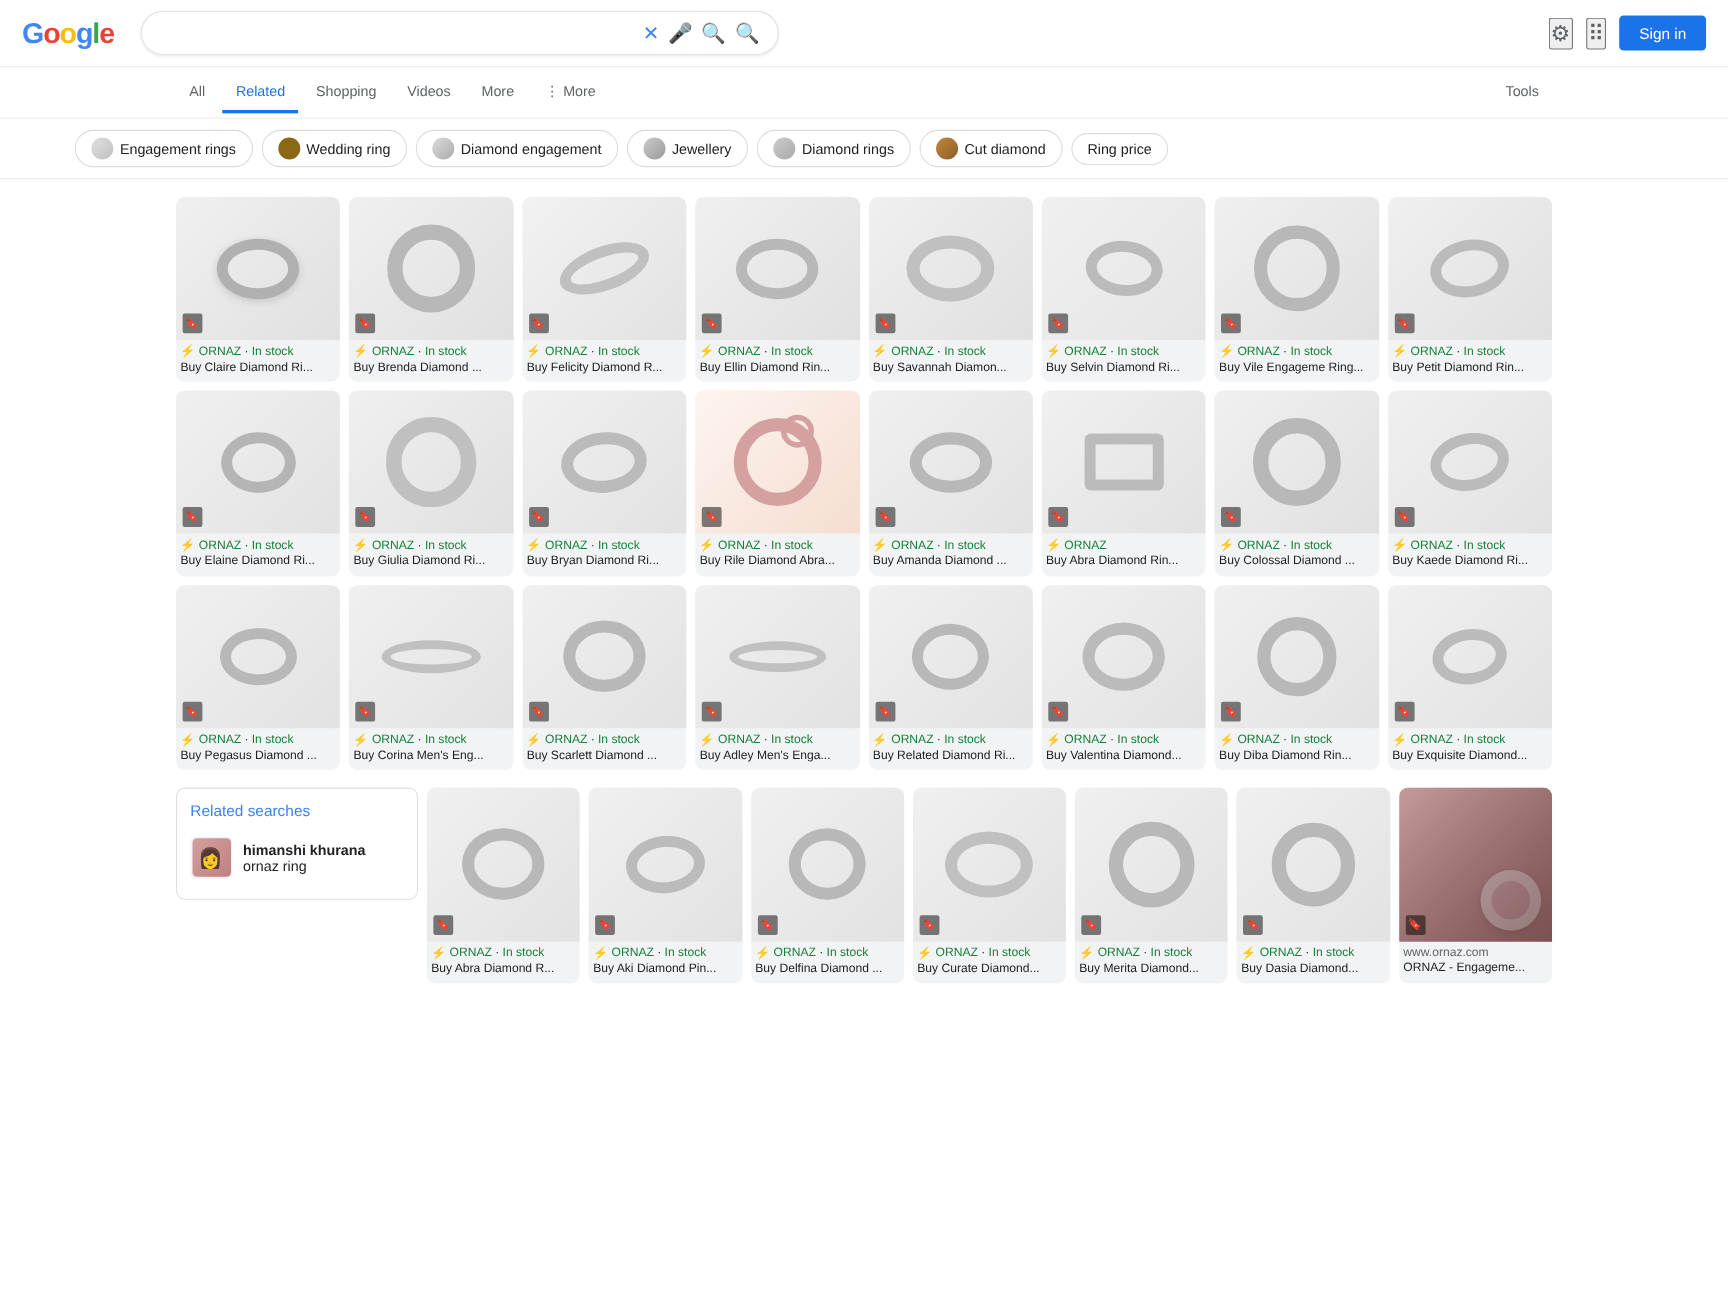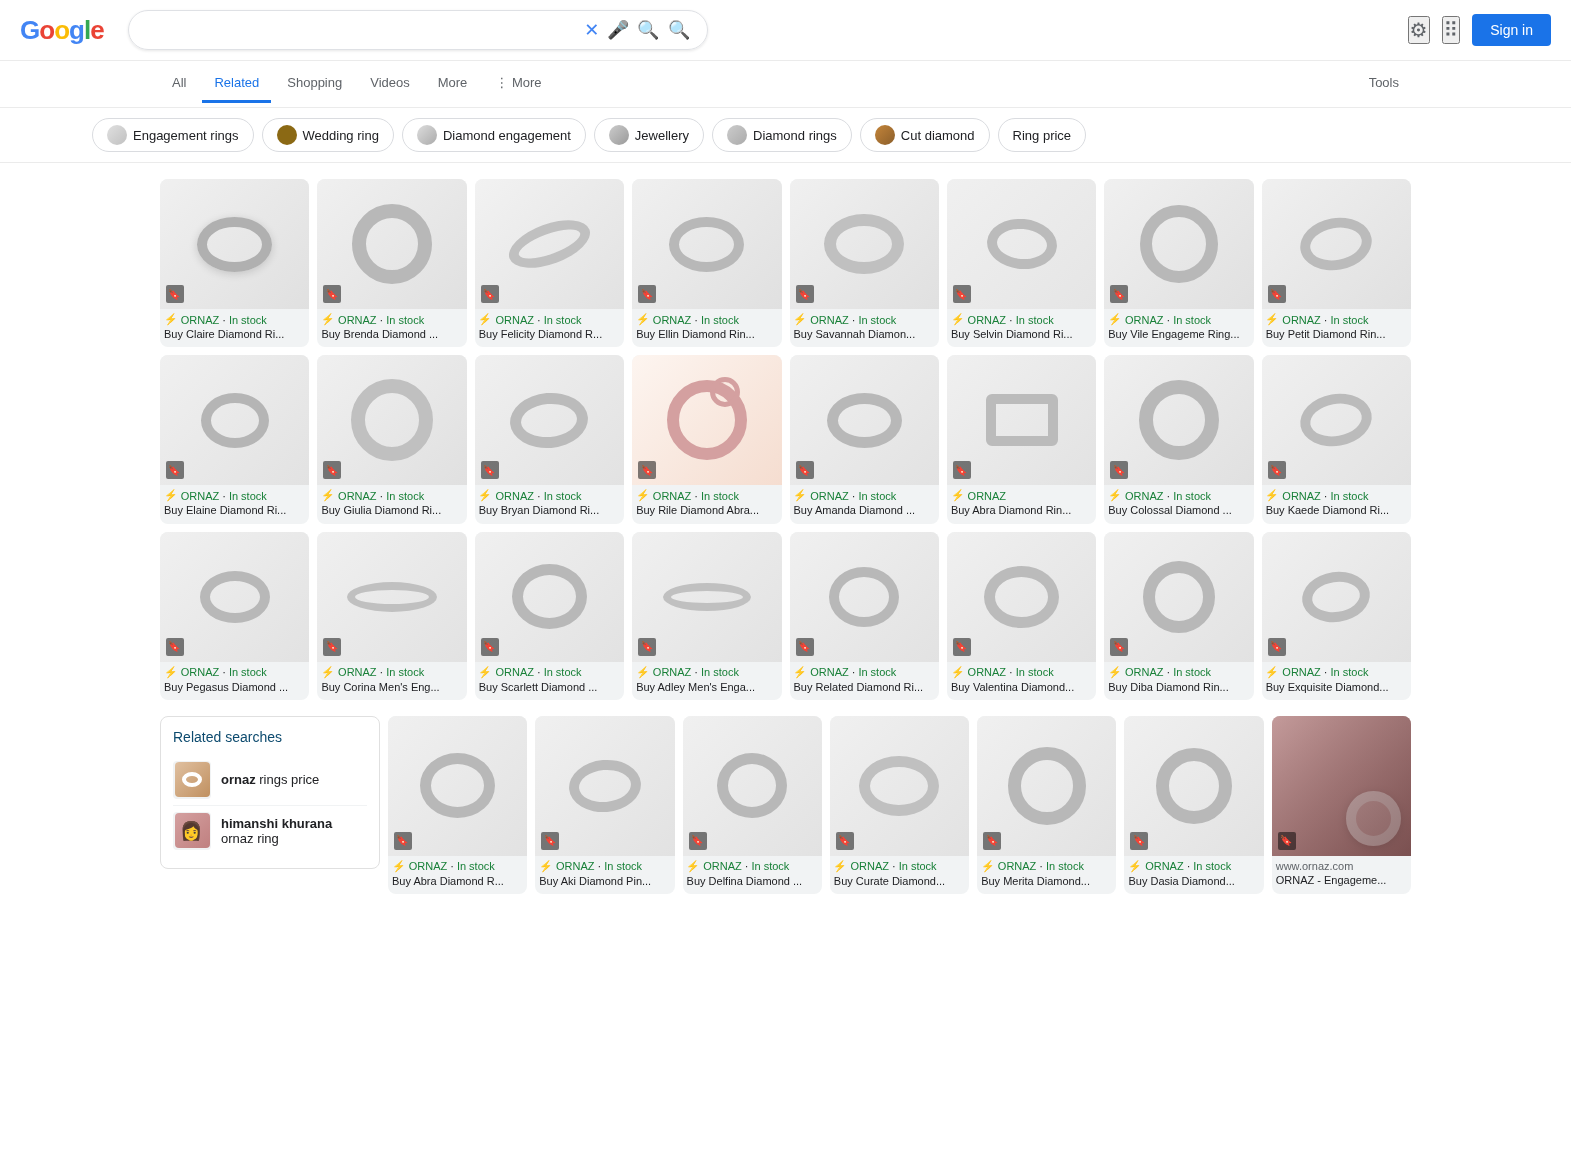--- a/index.html
+++ b/index.html
@@ -24,33 +24,33 @@
     .apps-icon { font-size: 20px; color: #5f6368; cursor: pointer; }
     .signin-btn { background: #1a73e8; color: #fff; border: none; border-radius: 4px; padding: 8px 18px; font-size: 14px; cursor: pointer; font-weight: 500; }
     
     
     .nav-tabs { display: flex; align-items: center; padding: 4px 160px; border-bottom: 1px solid #ebebeb; gap: 4px; }
     .nav-tab { padding: 10px 12px; font-size: 13px; color: #5f6368; cursor: pointer; border-bottom: 3px solid transparent; display: flex; align-items: center; gap: 4px; text-decoration: none; }
     .nav-tab.active { color: #1a73e8; border-bottom: 3px solid #1a73e8; }
     .nav-tools { margin-left: auto; }
     
     
-    .filter-chips { display: flex; padding: 10px 92px; gap: 8px; overflow-x: auto; border-bottom: 1px solid #ebebeb; }
+    .filter-chips { display: flex; align-items: center; padding: 10px 68px; gap: 8px; overflow-x: auto; border-bottom: 1px solid #ebebeb; }
     .chip { display: flex; align-items: center; gap: 6px; border: 1px solid #dadce0; border-radius: 20px; padding: 6px 14px; font-size: 13px; cursor: pointer; white-space: nowrap; background: #fff; }
     .chip-circle { width: 20px; height: 20px; border-radius: 50%; background: #ccc; display: inline-block; }
     .img-card { cursor: pointer; border-radius: 8px; overflow: hidden; background: #f1f3f4; position: relative; }
     .img-placeholder { width: 100%; height: 130px; background: linear-gradient(135deg, #e8e8e8 0%, #d0d0d0 100%); display: flex; align-items: center; justify-content: center; position: relative; }
     .bookmark-icon { position: absolute; bottom: 6px; left: 6px; background: rgba(0,0,0,0.5); color: #fff; border-radius: 2px; width: 18px; height: 18px; display: flex; align-items: center; justify-content: center; font-size: 10px; }
     .img-card-info { padding: 4px 4px 6px; }
     .img-card-title { font-size: 11px; color: #202124; line-height: 1.3; margin-top: 1px; overflow: hidden; text-overflow: ellipsis; white-space: nowrap; }
     .in-stock { color: #188038; }
     
     
     .related-panel { background: #fff; border: 1px solid #e0e0e0; border-radius: 8px; padding: 12px; margin-top: 0; }
-    .related-title { font-size: 14px; font-weight: 500; color: #0c4a6e; margin-bottom: 10px; }
+    .related-title { font-size: 14px; font-weight: 500; color: #3b82f6; margin-bottom: 10px; }
     .related-item { display: flex; align-items: center; gap: 10px; padding: 6px 0; cursor: pointer; border-bottom: 1px solid #f1f3f4; }
     .related-item:last-child { border-bottom: none; }
     .related-thumb { width: 38px; height: 38px; border-radius: 4px; background: #f1f3f4; flex-shrink: 0; overflow: hidden; display: flex; align-items: center; justify-content: center; }
     .related-text { font-size: 13px; color: #202124; }
     
     
     .grid-section { padding: 16px 160px 0; }
     .img-row { display: grid; grid-template-columns: repeat(8, 1fr); gap: 8px; margin-bottom: 8px; }
     
     
@@ -394,28 +394,20 @@
   </div>
 </div>
 
 <div class="bottom-section" style="padding: 8px 160px 16px; display: flex; gap: 8px;">
 
   <div class="sidebar-section">
     <div class="related-panel">
       <div class="related-title">Related searches</div>
       <div class="related-item">
         <div class="related-thumb">
-          <div style="width:35px;height:35px;background:linear-gradient(135deg,#e0c0a0,#c09060);border-radius:4px;display:flex;align-items:center;justify-content:center;">
-            <div style="width:20px;height:15px;border-radius:50%;border:4px solid #fff;background:transparent;"></div>
-          </div>
-        </div>
-        <span class="related-text"><b>ornaz</b> rings price</span>
-      </div>
-      <div class="related-item">
-        <div class="related-thumb">
           <div style="width:35px;height:35px;background:linear-gradient(135deg,#d4a0a0,#c08080);border-radius:4px;display:flex;align-items:center;justify-content:center;overflow:hidden;font-size:18px;">👩</div>
         </div>
         <span class="related-text"><b>himanshi khurana</b> ornaz ring</span>
       </div>
     </div>
   </div>
 
   <div class="bottom-grid">
 
     <div class="img-card">

